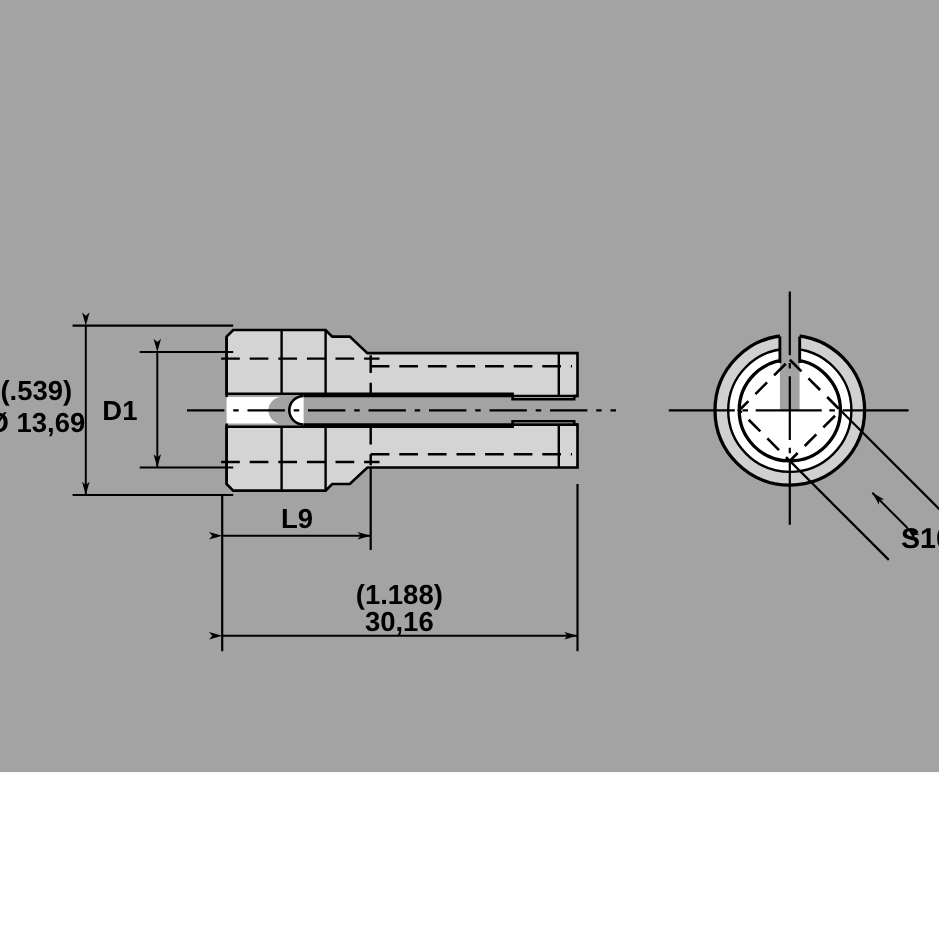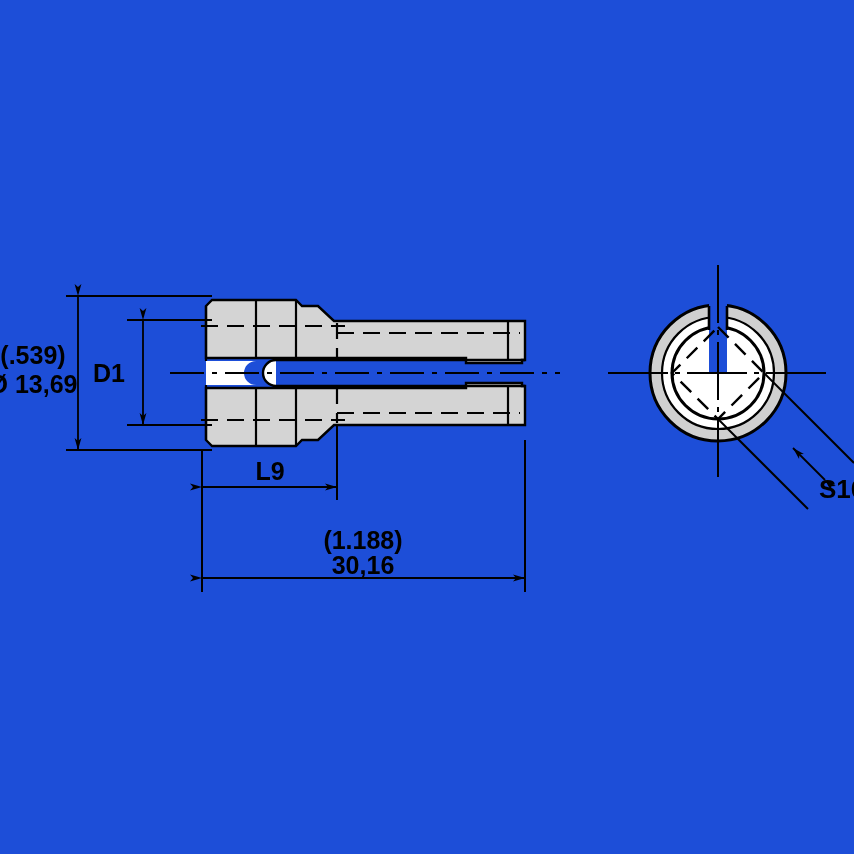--- a/index.html
+++ b/index.html
@@ -3,22 +3,22 @@
 <meta charset="utf-8">
 <style>
   html, body {
     margin: 0;
     padding: 0;
     background: #ffffff;
   }
   #canvas {
     position: relative;
     width: 854px;
-    height: 854px;
-    background: #1d4ed8;
+    height: 702px;
+    background: #a3a3a3;
     overflow: hidden;
     font-family: "Liberation Sans", sans-serif;
   }
   #drawing {
     position: absolute;
     left: 0;
     top: 0;
     width: 854px;
     height: 854px;
   }

